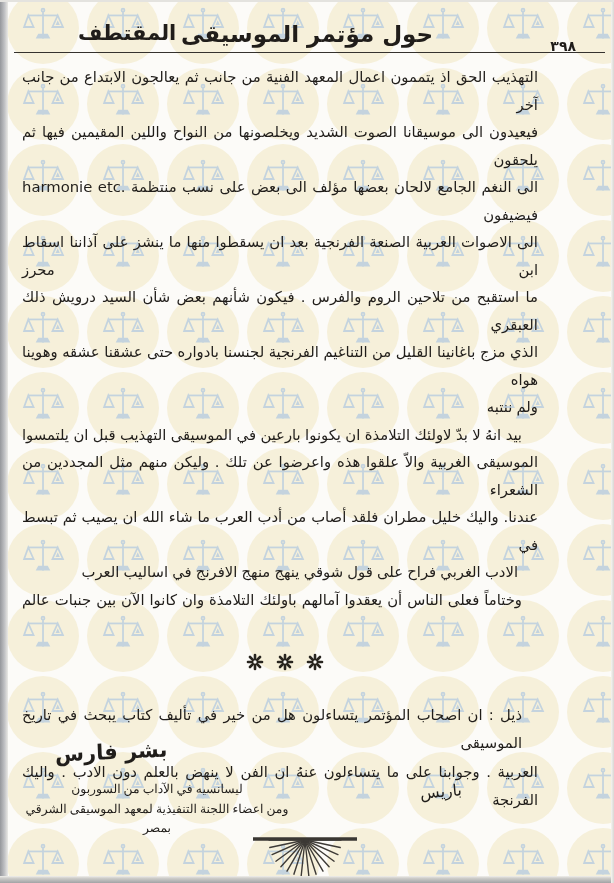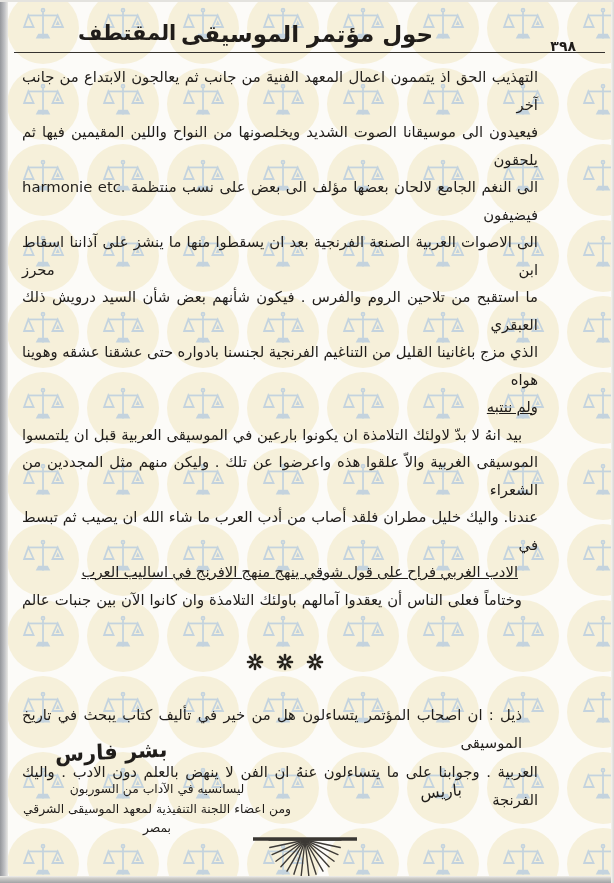--- a/index.html
+++ b/index.html
@@ -18,32 +18,32 @@
   .hdr { position:absolute; top:18px; left:0; width:100%; height:32px; }
   .hdr .pgnum   { position:absolute; right:38px; top:20px; font-size:14px; font-weight:bold; }
   .hdr .title   { position:absolute; left:50%; top:3px; transform:translateX(-50%); font-size:23px; font-weight:bold; white-space:nowrap; }
   .hdr .journal { position:absolute; left:78px; top:3px; font-size:21px; font-weight:bold; }
   .rule { position:absolute; left:14px; right:9px; top:52px; border-top:1.7px solid #35322e; }
 
   .textflow { position:absolute; left:22px; top:63px; width:516px; }
   .line { direction:rtl; font-size:14.8px; line-height:27.5px; word-spacing:-0.5px;
           text-align:justify; text-align-last:justify; white-space:normal; }
   #part2 .line { line-height:28.4px; }
-  .line.last { text-align:left; text-align-last:right;text-decoration:underline; }
+  .line.last { text-align:left; text-align-last:right; }
   .para.indent .line:first-child { padding-right:16px; }
   #part1 .para:nth-child(2) .line.last { padding-left:18px; padding-right:20px; }
 
   .divider { text-align:center; margin-top:40px; height:18px; transform:translateX(5px); }
 
   .sig-name { position:absolute; left:55px; top:740px; font-size:21px; font-weight:bold;
               transform:rotate(-2.5deg); letter-spacing:1px; white-space:nowrap; direction:rtl; }
   .sig-place { position:absolute; left:420px; top:782px; font-size:16px; transform:rotate(-5deg);
                white-space:nowrap; direction:rtl; }
   .sig-cred { position:absolute; left:18px; top:780px; width:278px; direction:rtl;
-              text-align:center; font-size:12.3px; line-height:19.5px; }
+              text-align:center; font-size:12.3px; line-height:19.5px;font-family:Liberation Serif, serif; }
   .ornament { position:absolute; left:225px; top:834px; }
 </style>
 </head>
 <body>
 
 <div class="scan">
 
   <svg id="wm" class="watermark" width="614" height="883" aria-hidden="true">
     <defs>
       <g id="wm-scales" fill="none" stroke="currentColor" stroke-width="1.7">
@@ -264,21 +264,21 @@
           <div class="para">
             <div class="line" dir="rtl">التهذيب الحق اذ يتممون اعمال المعهد الفنية من جانب ثم يعالجون الابتداع من جانب آخر</div>
             <div class="line" dir="rtl">فيعيدون الى موسيقانا الصوت الشديد ويخلصونها من النواح واللين المقيمين فيها ثم يلحقون</div>
             <div class="line" dir="rtl">الى النغم الجامع لالحان بعضها مؤلف الى بعض على نسب منتظمة harmonie etc.‎ فيضيفون</div>
             <div class="line" dir="rtl">الى الاصوات العربية الصنعة الفرنجية بعد ان يسقطوا منها ما ينشز على آذاننا اسقاط ابن محرز</div>
             <div class="line" dir="rtl">ما استقبح من تلاحين الروم والفرس . فيكون شأنهم بعض شأن السيد درويش ذلك العبقري</div>
             <div class="line" dir="rtl">الذي مزج باغانينا القليل من التناغيم الفرنجية لجنسنا بادواره حتى عشقنا عشقه وهوينا هواه</div>
             <div class="line last" dir="rtl">ولم ننتبه</div>
           </div>
           <div class="para indent">
-            <div class="line" dir="rtl">بيد انهُ لا بدّ لاولئك التلامذة ان يكونوا بارعين في الموسيقى العربية قبل ان يلتمسوا</div>
+            <div class="line" dir="rtl">بيد انهُ لا بدّ لاولئك التلامذة ان يكونوا بارعين في الموسيقى التهذيب قبل ان يلتمسوا</div>
             <div class="line" dir="rtl">الموسيقى الغربية والاّ علقوا هذه واعرضوا عن تلك . وليكن منهم مثل المجددين من الشعراء</div>
             <div class="line" dir="rtl">عندنا. واليك خليل مطران فلقد أصاب من أدب العرب ما شاء الله ان يصيب ثم تبسط في</div>
             <div class="line last" dir="rtl">الادب الغربي فراح على قول شوقي ينهج منهج الافرنج في اساليب العرب</div>
           </div>
           <div class="para indent">
             <div class="line" dir="rtl">وختاماً فعلى الناس أن يعقدوا آمالهم باولئك التلامذة وان كانوا الآن بين جنبات عالم</div>
           </div>
         </div>
 
       <div class="divider">

